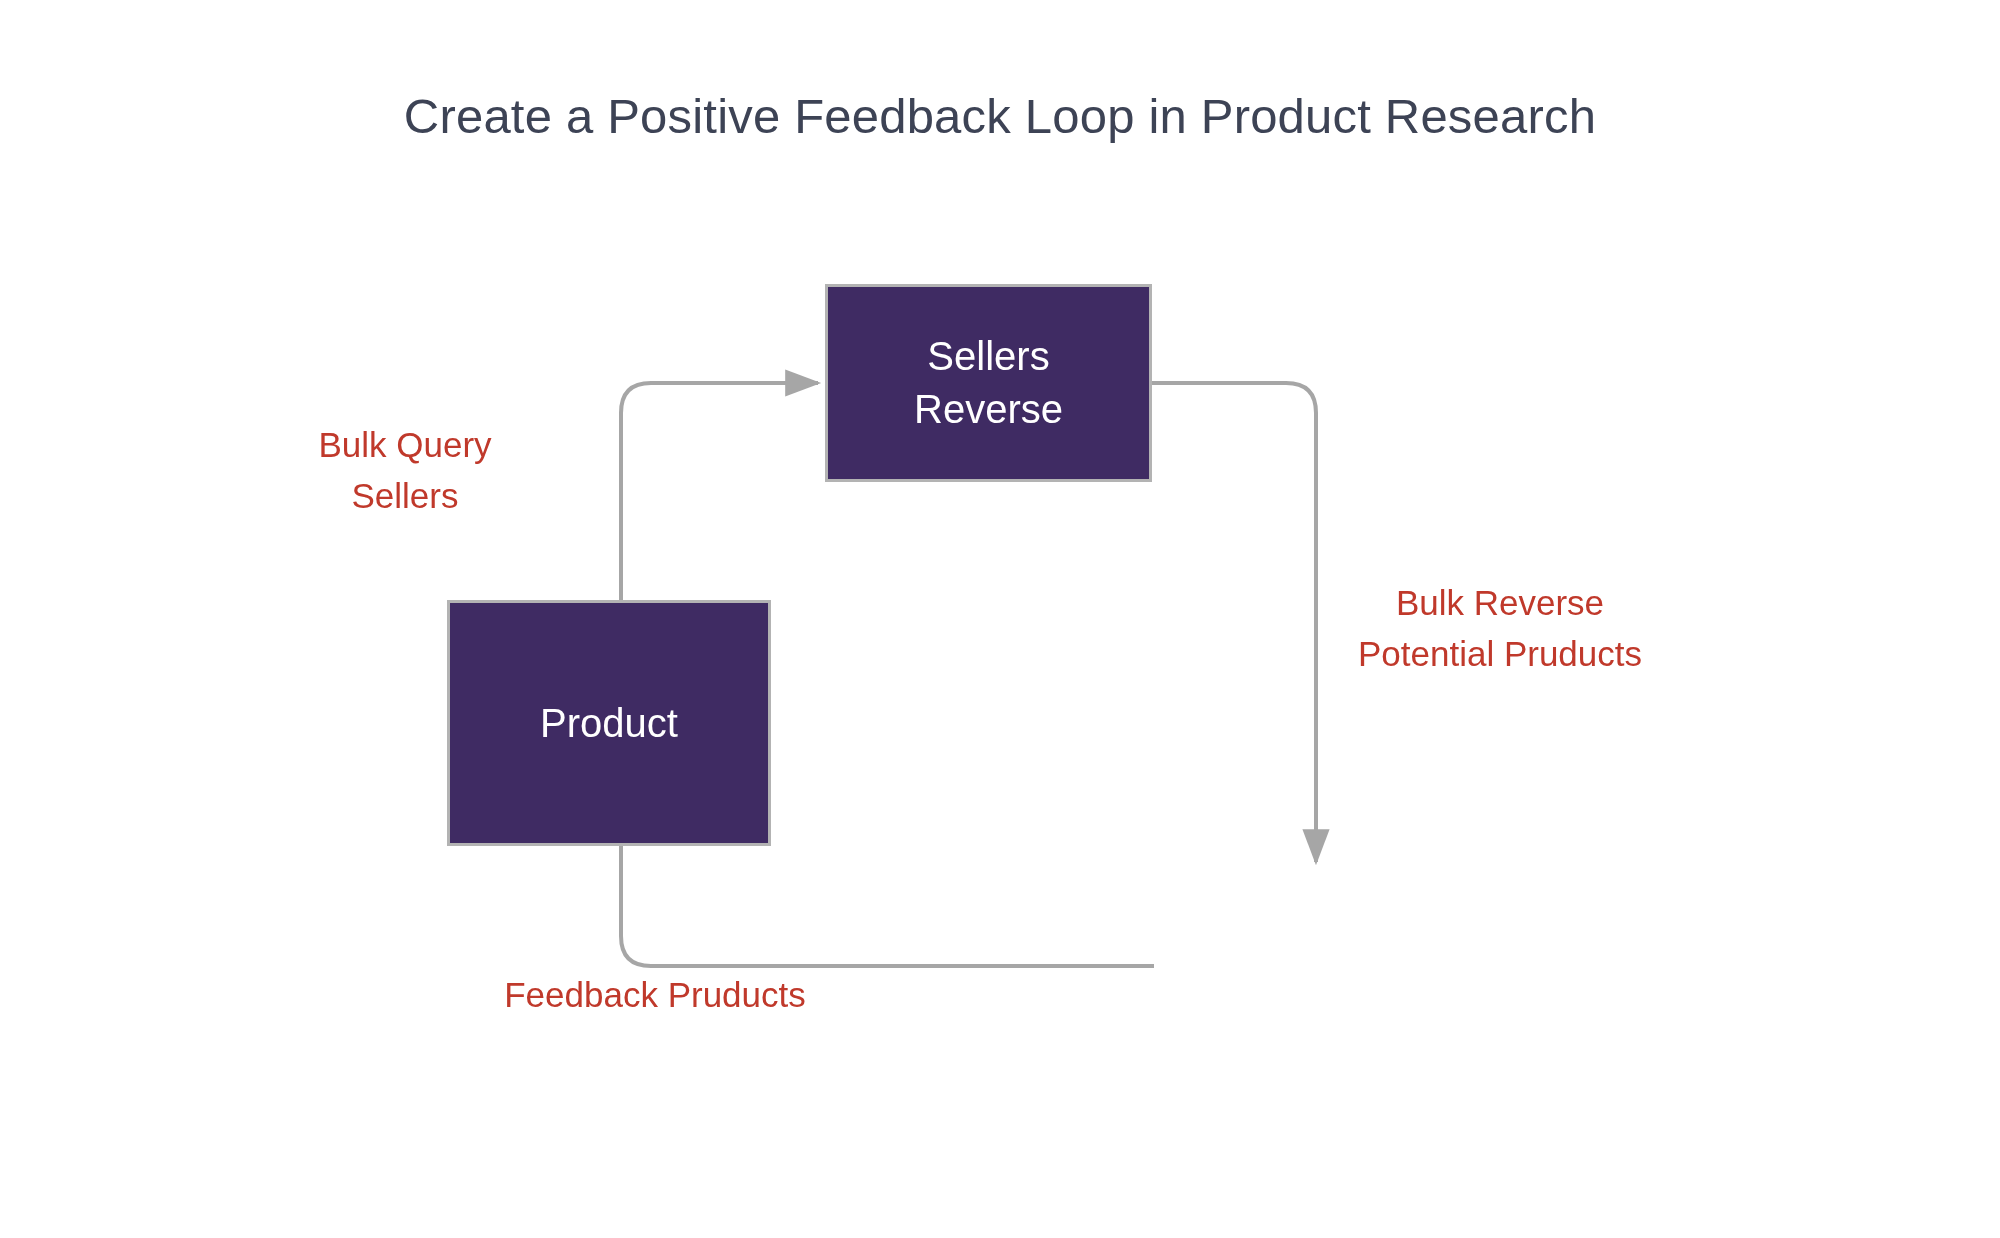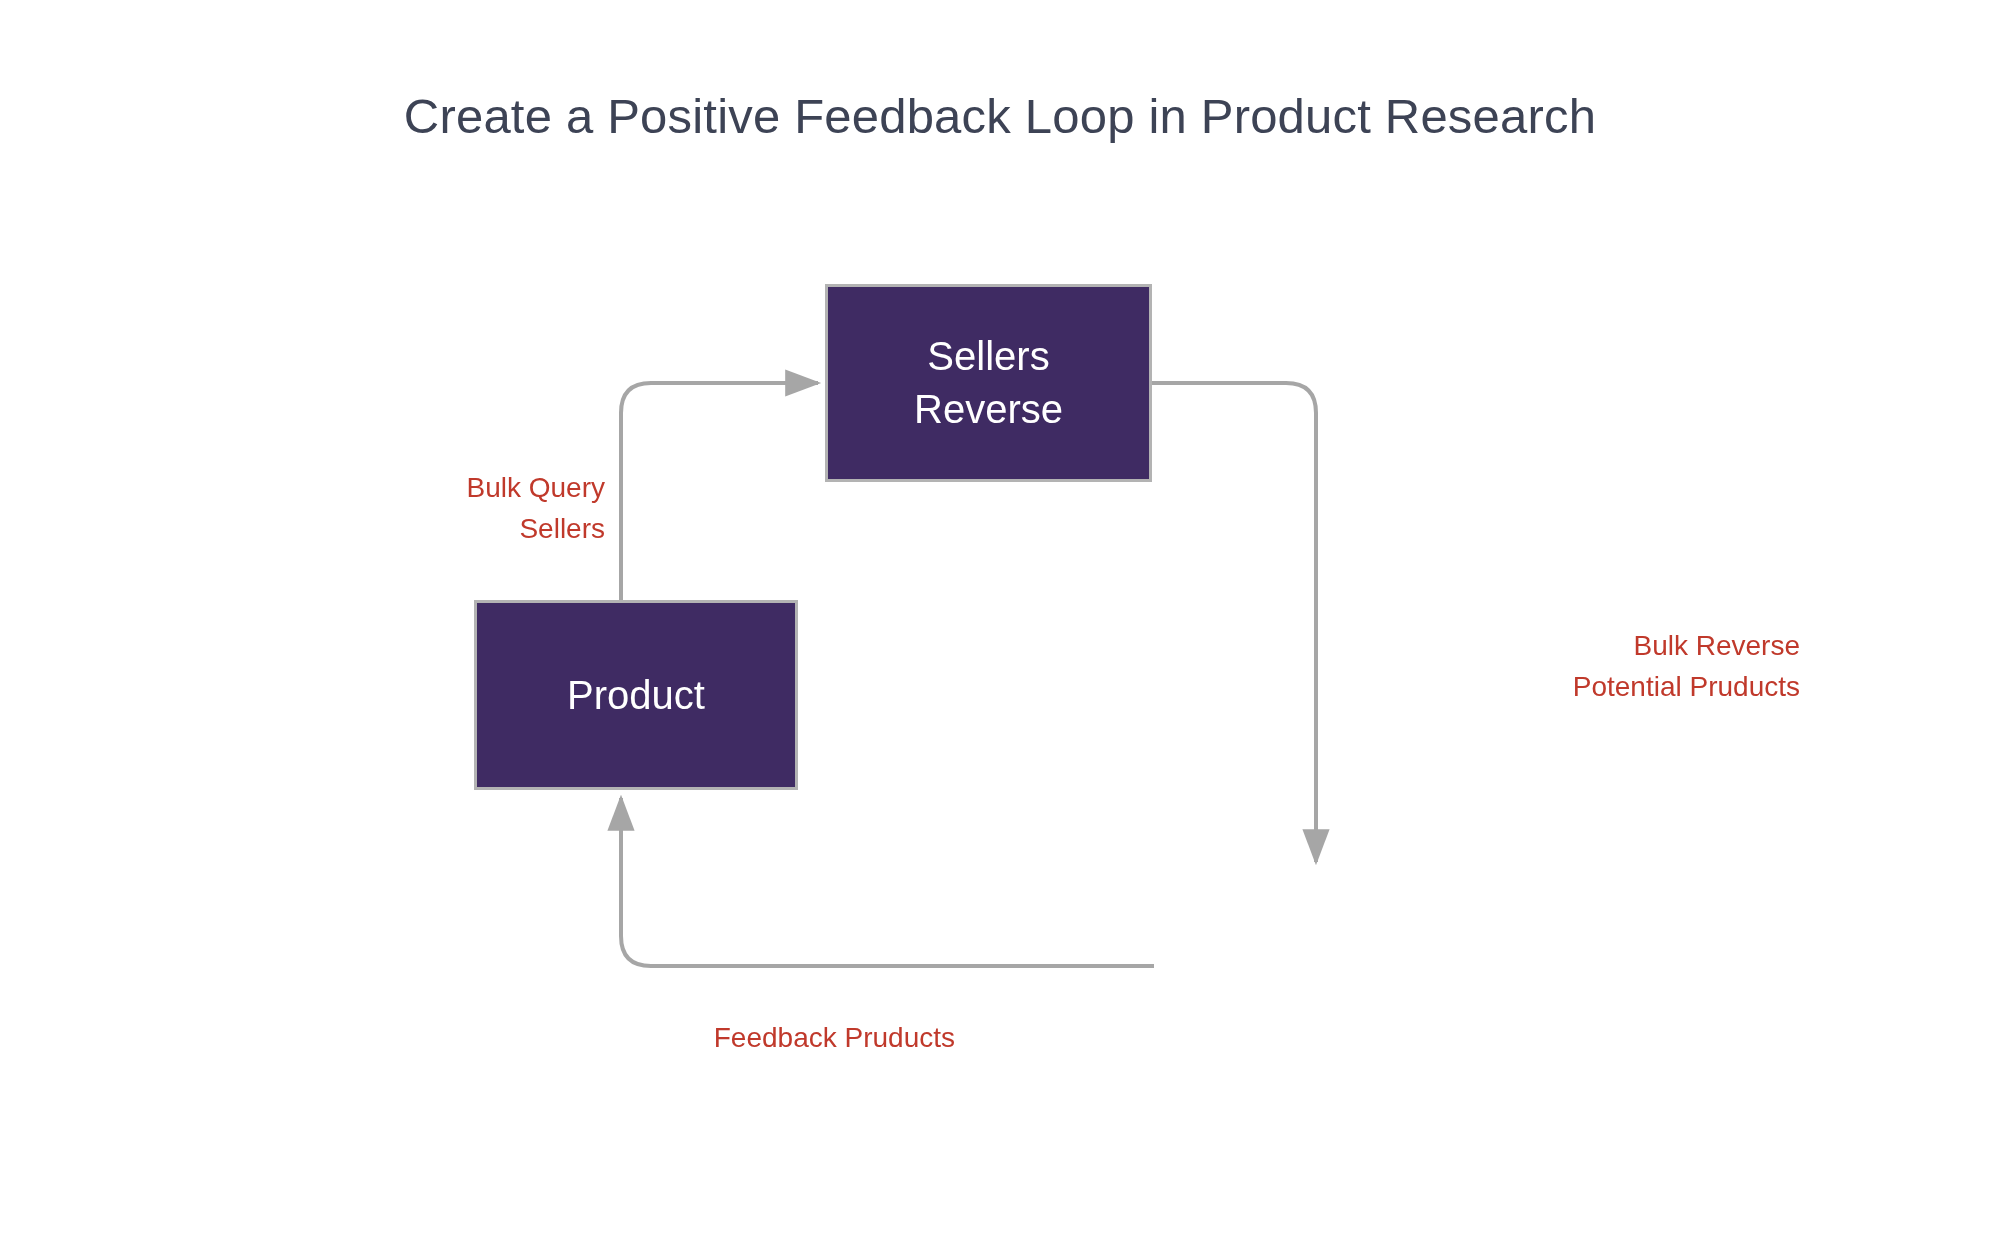--- a/index.html
+++ b/index.html
@@ -62,44 +62,43 @@
   }
   .node .line { display: block; }
 
   #node-sellers-reverse {
     left: 825px;
     top: 284px;
     width: 327px;
     height: 198px;
   }
   #node-product {
-    left: 474px;
+    left: 447px;
     top: 600px;
     width: 324px;
-    height: 190px;
+    height: 246px;
     text-align: center;
   }
   #node-permission-check {
     left: 1154px;
     top: 869px;
     width: 324px;
     height: 192px;
   }
 
   .edge-label {
     position: absolute;
     color: #c0392b;
     font-family: "Liberation Sans", sans-serif;
-    font-size: 28px;
+    font-size: 35px;
     font-weight: 400;
     line-height: 1.45;
-    text-align: right;
+    text-align: center;
     white-space: nowrap;
     user-select: none;
-    margin-top: 48px;
   }
   #label-bulk-query-sellers {
     left: 205px;
     top: 420px;
     width: 400px;
   }
   #label-bulk-reverse-potential {
     left: 1200px;
     top: 578px;
     width: 600px;

